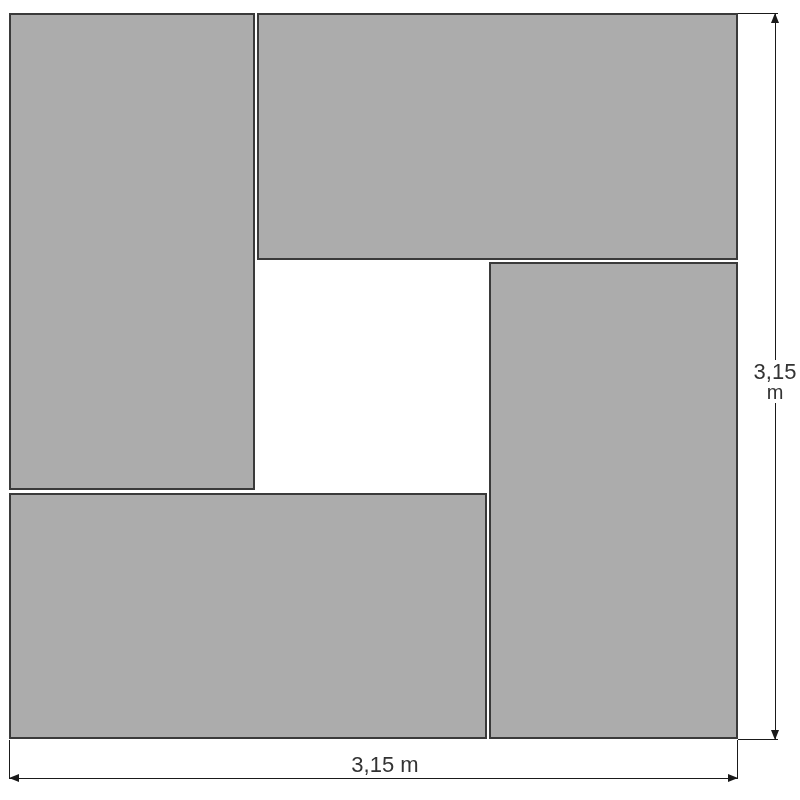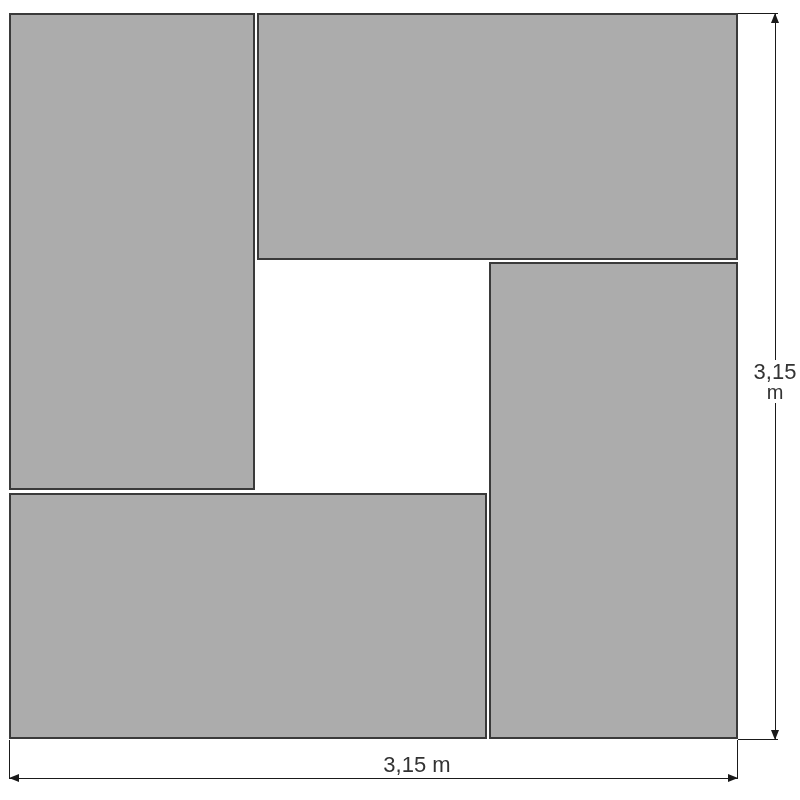--- a/index.html
+++ b/index.html
@@ -83,21 +83,20 @@
     padding: 1px 3px;
   }
   .label-right .unit-line {
     font-size: 20px;
     line-height: 0.95;
   }
   .label-bottom {
     left: 385px; top: 754px;
     transform: translateX(-50%);
     padding: 0 5px 1px 5px;
-    margin-left: 32px;
   }
 </style>
 </head>
 <body>
 
 <div id="canvas">
 
   <div class="panel panel-tl"></div>
   <div class="panel panel-tr"></div>
   <div class="panel panel-r"></div>

